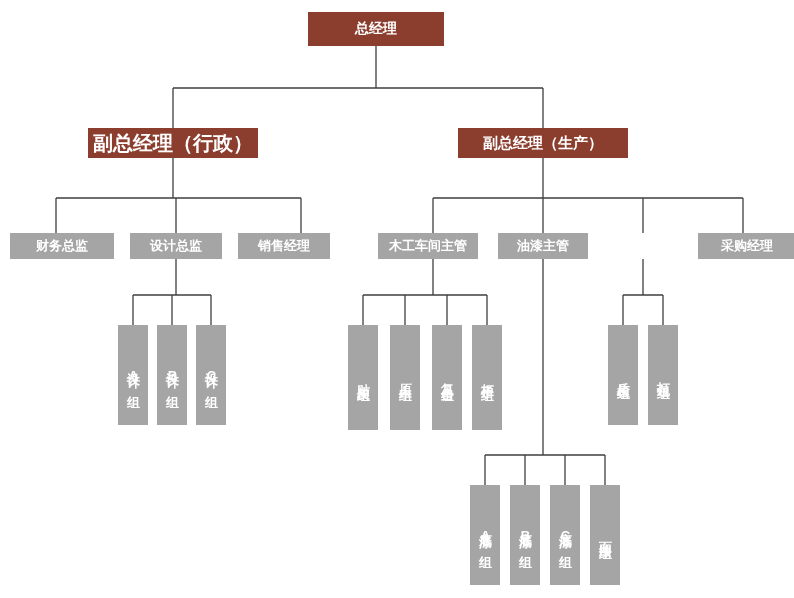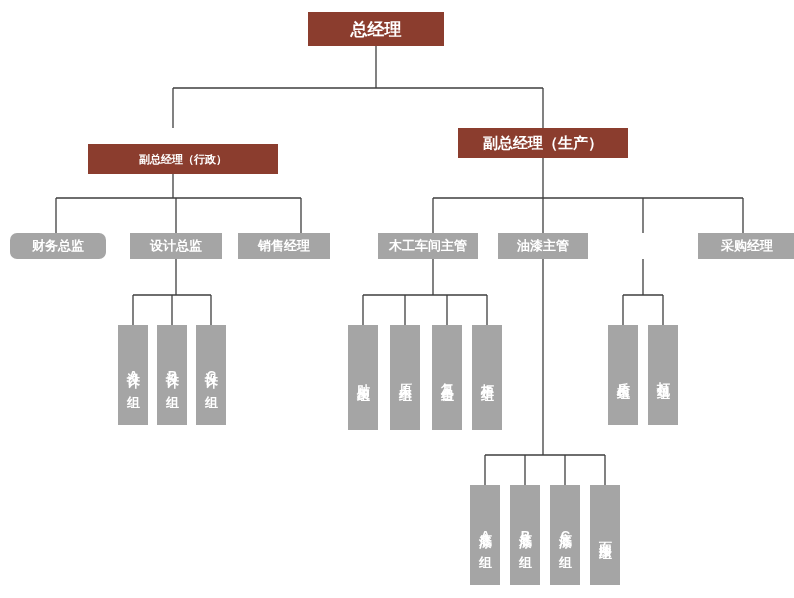--- a/index.html
+++ b/index.html
@@ -28,26 +28,26 @@
     justify-content: center;
     color: #ffffff;
     font-weight: bold;
     box-sizing: border-box;
     text-align: center;
     white-space: nowrap;
   }
   .brown { background: #8B3D2E; }
   .gray  { background: #A5A5A5; }
 
-  .root      { left: 308px; top: 12px;  width: 136px; height: 34px; font-size: 17px; }
-  .dep-admin { left: 88px;  top: 128px; width: 190px; height: 30px; font-size: 11px; margin-top: 16px; }
+  .root      { left: 308px; top: 12px;  width: 136px; height: 34px; font-size: 14px; }
+  .dep-admin { left: 88px;  top: 128px; width: 170px; height: 30px; font-size: 20px; }
   .dep-prod  { left: 458px; top: 128px; width: 170px; height: 30px; font-size: 15px; }
 
   .mgr { top: 233px; height: 26px; font-size: 13px; }
-  .m-finance  { left: 10px;  width: 96px; border-radius: 7px; }
+  .m-finance  { left: 10px;  width: 104px; }
   .m-design   { left: 130px; width: 92px; }
   .m-sales    { left: 238px; width: 92px; }
   .m-wood     { left: 378px; width: 100px; }
   .m-paint    { left: 498px; width: 90px; }
   .m-finished { left: 598px; width: 90px; }
   .m-purchase { left: 698px; width: 98px; }
 
   .vert {
     writing-mode: vertical-rl;
     text-orientation: upright;

